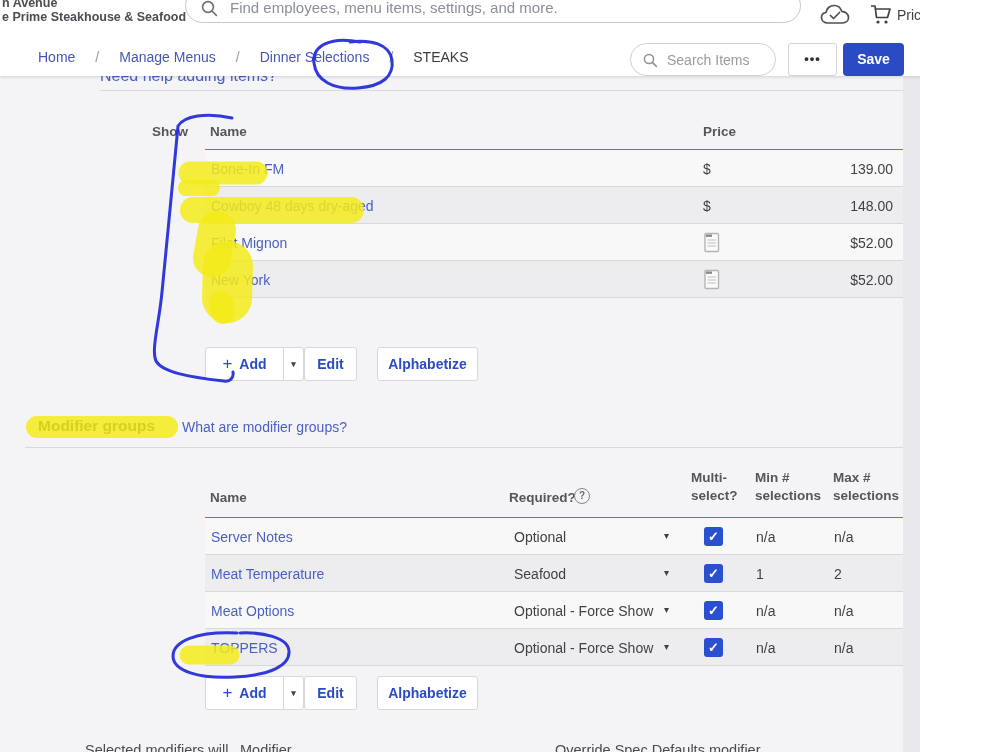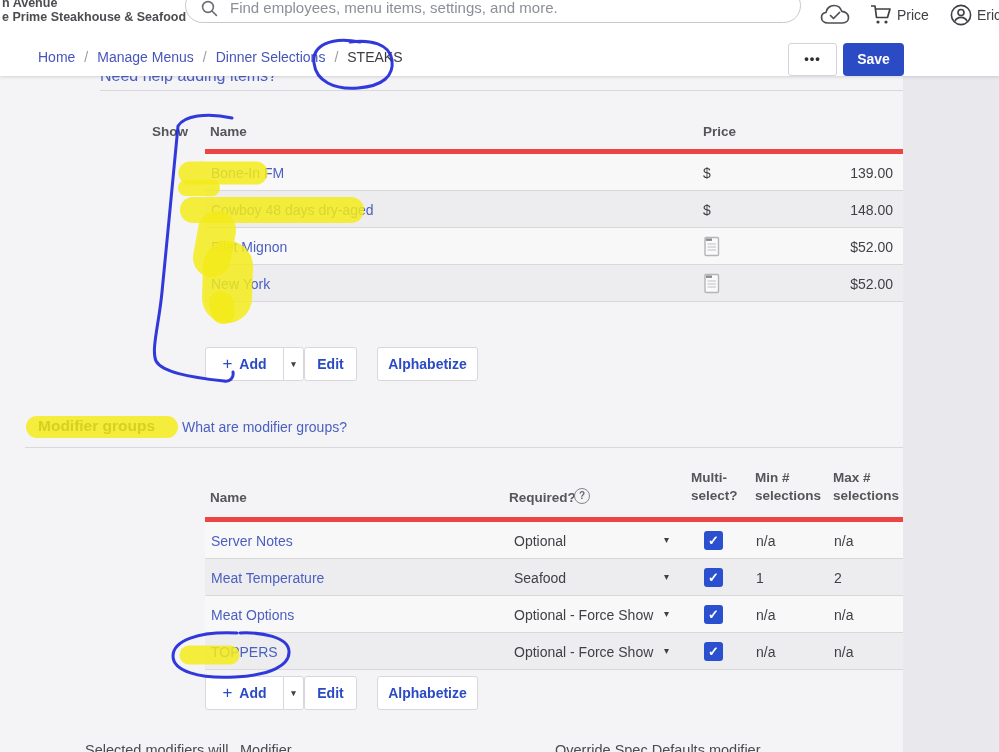--- a/index.html
+++ b/index.html
@@ -1,52 +1,52 @@
 <!DOCTYPE html>
 <html><head>
 <meta charset="utf-8">
 <style>
   * { margin:0; padding:0; box-sizing:border-box; }
   body { background:#fff; }
   #page {
-    position:relative; width:999px; height:752px; overflow:hidden;
+    position:relative; width:920px; height:752px; overflow:hidden;
     background:#14b8a6; font-family:"Liberation Sans", sans-serif;padding-left:25px;
   }
   
   .header { position:absolute; left:0; top:0; width:999px; height:76px; background:#fff;
             box-shadow:0 1px 3px rgba(60,60,70,.18); z-index:10; }
   .brand { position:absolute; left:2px; top:-4px; }
   .brand span { display:block; font-size:12.5px; font-weight:700; color:#4c4c52; line-height:14px; white-space:nowrap; }
   .top-search { position:absolute; left:185px; top:-12px; width:616px; height:35px;
                 border:1px solid #c9c9cd; border-radius:18px; background:#fff; }
   .top-search svg { position:absolute; left:15px; bottom:5px; }
   .top-search .ph { position:absolute; left:44px; bottom:6px; font-size:15px; color:#8a8f98; white-space:nowrap; }
   .hdr-ic { position:absolute; top:3px; }
   .hdr-lbl { position:absolute; top:7px; font-size:14px; color:#3f3f46; white-space:nowrap; }
-  .breadcrumb { position:absolute; left:38px; top:49px; display:flex; gap:9px; align-items:center; font-size:14px; }
+  .breadcrumb { position:absolute; left:38px; top:49px; display:flex; gap:20px; align-items:center; font-size:14px; }
   .breadcrumb a { color:#4656b8; text-decoration:none; }
   .breadcrumb .sep { color:#9a9aa0; }
   .breadcrumb .cur { color:#3c3c42; }
   .items-search { position:absolute; left:630px; top:43px; width:146px; height:33px;
                   border:1px solid #cfcfd3; border-radius:17px; background:#fff; }
   .items-search svg { position:absolute; left:12px; top:9px; }
   .items-search .ph { position:absolute; left:36px; top:8px; font-size:14px; color:#9a9aa0; }
   .more-btn { position:absolute; left:788px; top:43px; width:49px; height:33px; background:#fff;
               border:1px solid #d4d4d8; border-radius:3px; color:#2e2e33; text-align:center;
               line-height:30px; font-size:13px; font-weight:700; letter-spacing:1px; cursor:pointer; }
   .save-btn { position:absolute; left:843px; top:43px; width:61px; height:33px; background:#2b4bc4;
               border-radius:4px; color:#fff; font-size:14px; font-weight:700; text-align:center;
               line-height:33px; cursor:pointer; }
   
   .content { position:absolute; left:0; top:76px; width:999px; height:676px; overflow:hidden; background:#f4f4f6; }
   .gutter { position:absolute; left:903px; top:0; width:96px; height:676px; background:#e9e9ed; }
   .sliver { position:absolute; left:100px; top:-10px; font-size:16px; line-height:19px; color:#4a5fc0; white-space:nowrap; }
   .divider { position:absolute; height:1px; background:#d9d9dc; }
   .col-head { position:absolute; font-size:13.5px; font-weight:700; color:#55565a; white-space:nowrap; }
-  .tbl { position:absolute; left:205px; width:698px; border-top:5px solid #ef4444;text-decoration:underline; }
+  .tbl { position:absolute; left:205px; width:698px; border-top:1px solid #ef4444;text-decoration:underline; }
   .trow { position:relative; height:37px; border-bottom:1px solid #d8d8db; }
   .trow:nth-child(odd)  { background:#f8f8f9; }
   .trow:nth-child(even) { background:#ededef; }
   .rname { position:absolute; left:6px; top:11px; font-size:14px; color:#4a5fc0; text-decoration:none; }
   .rcur  { position:absolute; left:498px; top:11px; font-size:14px; color:#3f3f46; }
   .rval  { position:absolute; right:10px; top:11px; font-size:14px; color:#3f3f46; }
   .clip  { position:absolute; left:499px; top:8px; cursor:pointer; }
   .pencil{ position:absolute; left:458px; top:8px; }
   .btnrow { position:absolute; left:205px; height:34px; display:flex; align-items:stretch; }
   .btn { height:34px; background:#fff; border:1px solid #d8d8dc; border-radius:3px; color:#2b4bc4;
@@ -113,20 +113,27 @@
     <div class="breadcrumb">
       <a href="#">Home</a>
       <span class="sep">/</span>
       <a href="#">Manage Menus</a>
       <span class="sep">/</span>
       <a href="#">Dinner Selections</a>
       <span class="sep">/</span>
       <span class="cur">STEAKS</span>
     </div>
 
+    <div class="items-search">
+      <svg width="15" height="15" viewBox="0 0 15 15">
+        <circle cx="6" cy="6" r="4.6" fill="none" stroke="#8f8f95" stroke-width="1.5"></circle>
+        <line x1="9.6" y1="9.6" x2="13.4" y2="13.4" stroke="#8f8f95" stroke-width="1.5" stroke-linecap="round"></line>
+      </svg>
+      <span class="ph">Search Items</span>
+    </div>
 
     <div class="more-btn">•••</div>
     <div class="save-btn">Save</div>
   </div>
 
   <div class="content">
     <div class="gutter"></div>
 
     <div class="sliver">
       <a href="#" style="color:#4a5fc0;text-decoration:none">Need help adding items?</a>

